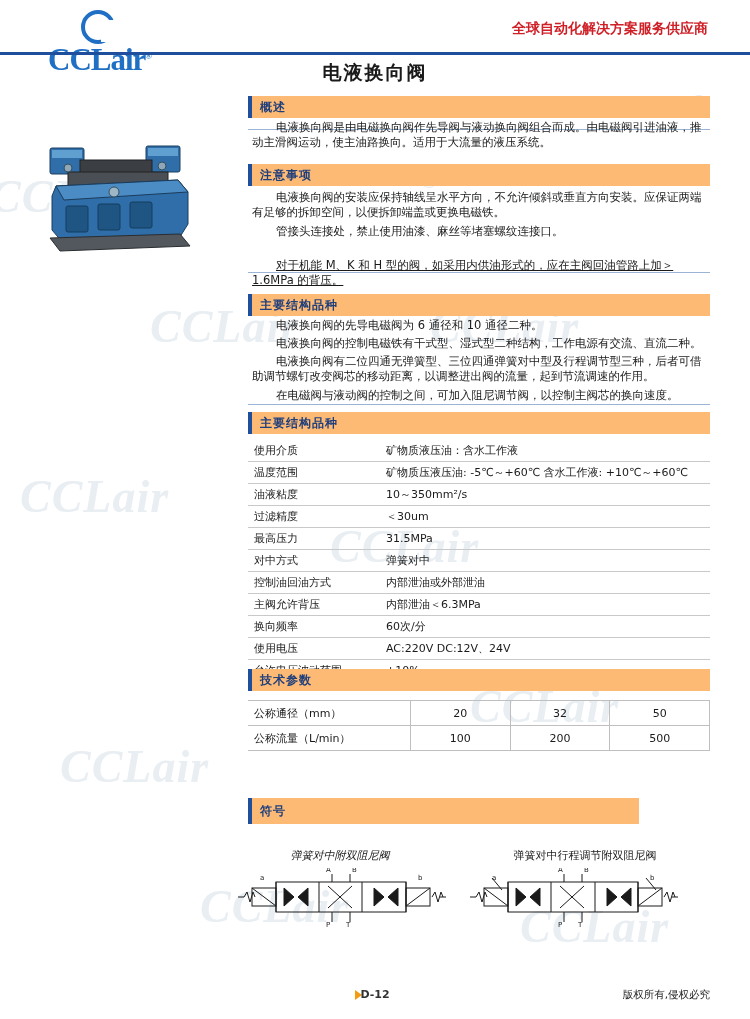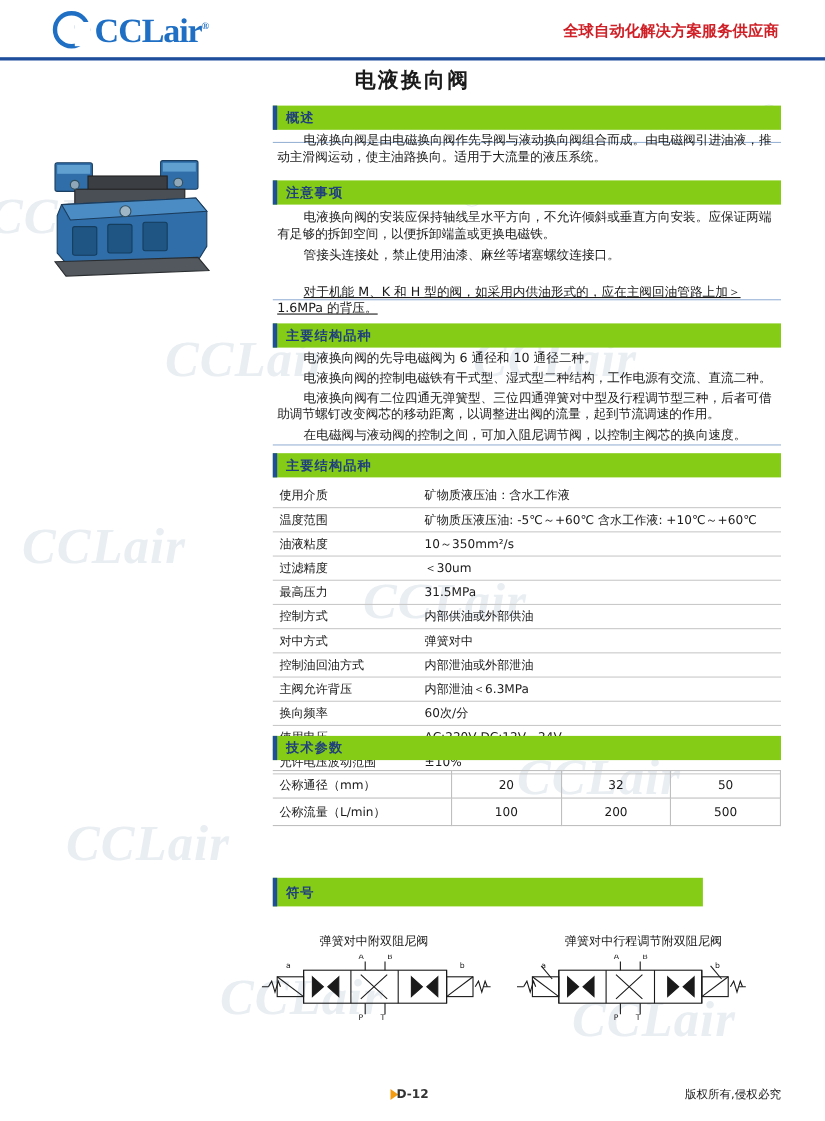--- a/index.html
+++ b/index.html
@@ -17,21 +17,21 @@
     letter-spacing:1px;pointer-events:none;user-select:none;white-space:nowrap;
     z-index:0;
   }
   .wm-r{
     position:absolute;border:1px solid #e6ecf1;border-radius:50%;
     color:#e6ecf1;font-size:11px;text-align:center;pointer-events:none;z-index:0;
   }
 
   
   .top-rule{position:absolute;left:0;top:52px;width:750px;height:3px;background:#1f4f9c;}
-  .logo{position:absolute;left:48px;top:10px;display:flex;align-items:center;}
+  .logo{position:absolute;left:48px;top:10px;display:flex;align-items:center;flex-direction:column;}
   .logo-mark{
     width:34px;height:34px;border:4px solid #1f6fc4;border-radius:50%;
     box-sizing:border-box;position:relative;margin-right:4px;
   }
   .logo-mark:after{
     content:"";position:absolute;right:-4px;top:6px;width:14px;height:22px;
     background:#ffffff;
   }
   .logo-mark:before{
     content:"";position:absolute;right:0px;top:9px;width:10px;height:3px;background:#1f6fc4;
@@ -46,21 +46,21 @@
   }
 
   
   .doc-title{
     position:absolute;left:0;top:60px;width:750px;text-align:center;
     font-size:19px;font-weight:bold;letter-spacing:2px;color:#1a1a1a;
   }
 
   
   .bar{
-    position:absolute;height:22px;background:#84cc16;border-left:4px solid #1f4f9c;
+    position:absolute;height:22px;background:#fdba74;border-left:4px solid #1f4f9c;
     box-sizing:border-box;
   }
   .bar .bar-label{
     position:absolute;left:8px;top:3px;font-size:12px;font-weight:bold;color:#1f3f7d;
     letter-spacing:1px;
   }
   .bar-underline{position:absolute;height:1px;background:#9ab4d6;}
 
   .para{
     position:absolute;font-size:11.5px;line-height:15px;color:#1a1a1a;
@@ -193,24 +193,20 @@
         </tr>
         <tr>
           <td>过滤精度</td>
           <td>＜30um</td>
         </tr>
         <tr>
           <td>最高压力</td>
           <td>31.5MPa</td>
         </tr>
         <tr>
-          <td>控制方式</td>
-          <td>内部供油或外部供油</td>
-        </tr>
-        <tr>
           <td>对中方式</td>
           <td>弹簧对中</td>
         </tr>
         <tr>
           <td>控制油回油方式</td>
           <td>内部泄油或外部泄油</td>
         </tr>
         <tr>
           <td>主阀允许背压</td>
           <td>内部泄油＜6.3MPa</td>
@@ -247,21 +243,21 @@
           <td>200</td>
           <td>500</td>
         </tr>
       </tbody>
   </table>
 
   <div class="bar" style="left:248px;top:798px;width:391px;height:26px;">
     <span class="bar-label" style="top:5px;">符号</span>
   </div>
 
-  <div class="sym-cap" style="left:240px;top:848px;width:200px;">弹簧对中附双阻尼阀</div>
+  <div class="sym-cap" style="left:240px;top:848px;width:200px;font-style:italic;">弹簧对中附双阻尼阀</div>
   <div class="sym-cap" style="left:470px;top:848px;width:230px;">弹簧对中行程调节附双阻尼阀</div>
 
   <svg style="position:absolute;left:238px;top:868px;" width="210" height="60" viewBox="0 0 210 60">
     <g fill="none" stroke="#1a1a1a" stroke-width="1">
       <rect x="38" y="14" width="130" height="30"></rect>
       <line x1="38" y1="14" x2="38" y2="44"></line>
       <line x1="81" y1="14" x2="81" y2="44"></line>
       <line x1="124" y1="14" x2="124" y2="44"></line>
       <line x1="168" y1="14" x2="168" y2="44"></line>
 

